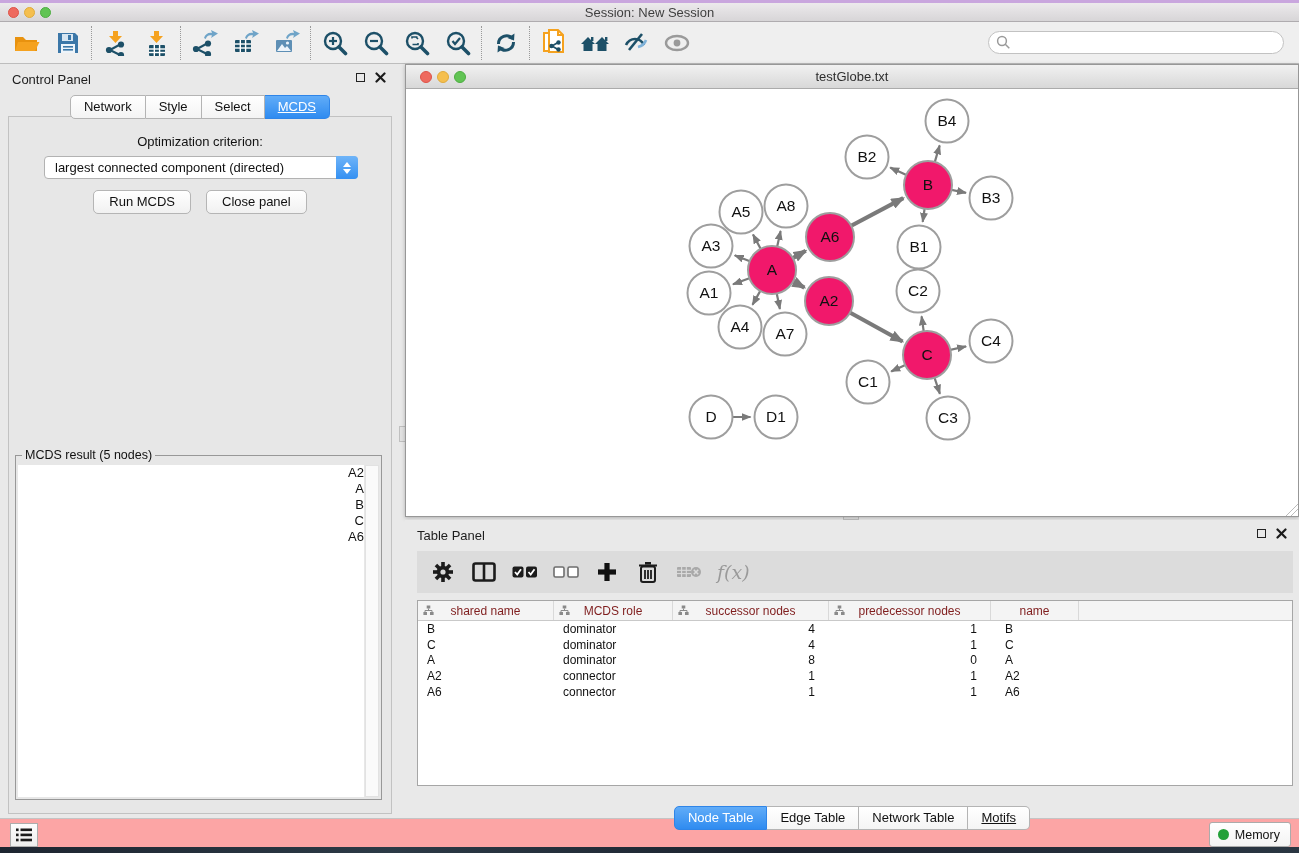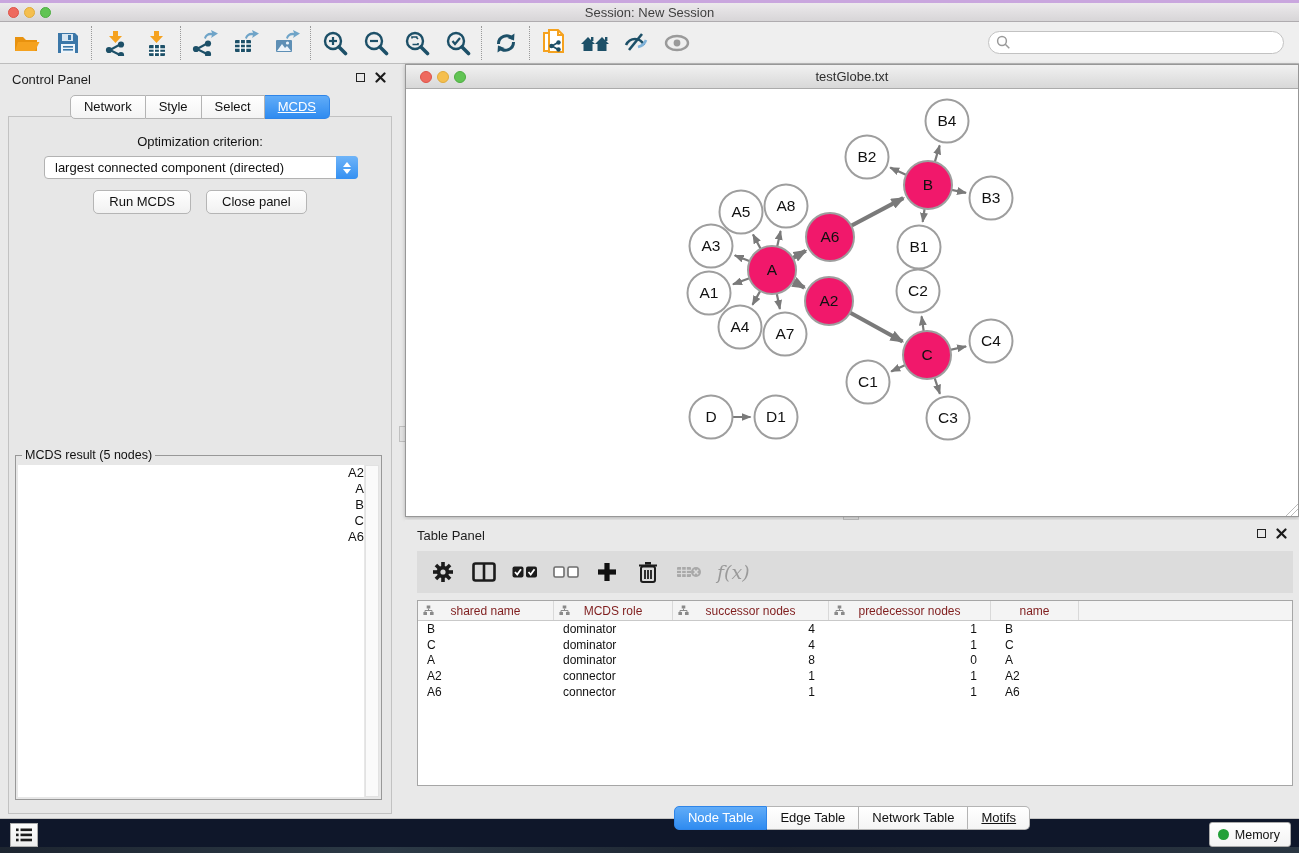--- a/index.html
+++ b/index.html
@@ -100,21 +100,21 @@
   .tp-thead { display:flex; height:20px; background:#F4F4F4; border-bottom:1px solid #C9C9C9; }
   .th-cell { position:relative; border-right:1px solid #D9D9D9; font-size:12px; color:#7f1d1d;
         display:flex; align-items:center; justify-content:center; }
   .th-cell .th-icon { position:absolute; left:5px; top:4px; }
   .tp-row { display:flex; height:15.7px; align-items:center; font-size:12px; color:#111; }
   .td { overflow:hidden; white-space:nowrap; }
   .tp-tabs { position:absolute; left:0; right:0; top:266px; display:flex; justify-content:center;margin-top:20px; }
 
   
   .statusbar { position:absolute; left:0; top:818px; width:100%; height:29px;
-        background:#0f172a; border-top:1px solid #C4C4C4; }
+        background:#fca5a5; border-top:1px solid #C4C4C4; }
   .list-btn { position:absolute; left:10px; top:4px; width:28px; height:24px;
         background:linear-gradient(#FDFDFD,#EDEDED); border:1px solid #ADADAD;
         display:flex; align-items:center; justify-content:center; }
   .memory-btn { position:absolute; right:8px; top:3px; height:25px; padding:0 10px 0 8px;
         background:linear-gradient(#FFFFFF,#F3F3F3); border:1px solid #ABABAB; border-radius:3px;
         display:flex; align-items:center; gap:6px; font-size:12.5px; color:#111; font-family:inherit; }
   .memory-dot { width:11px; height:11px; border-radius:50%; background:#23A038; }
 </style>
 </head>
 <body>

